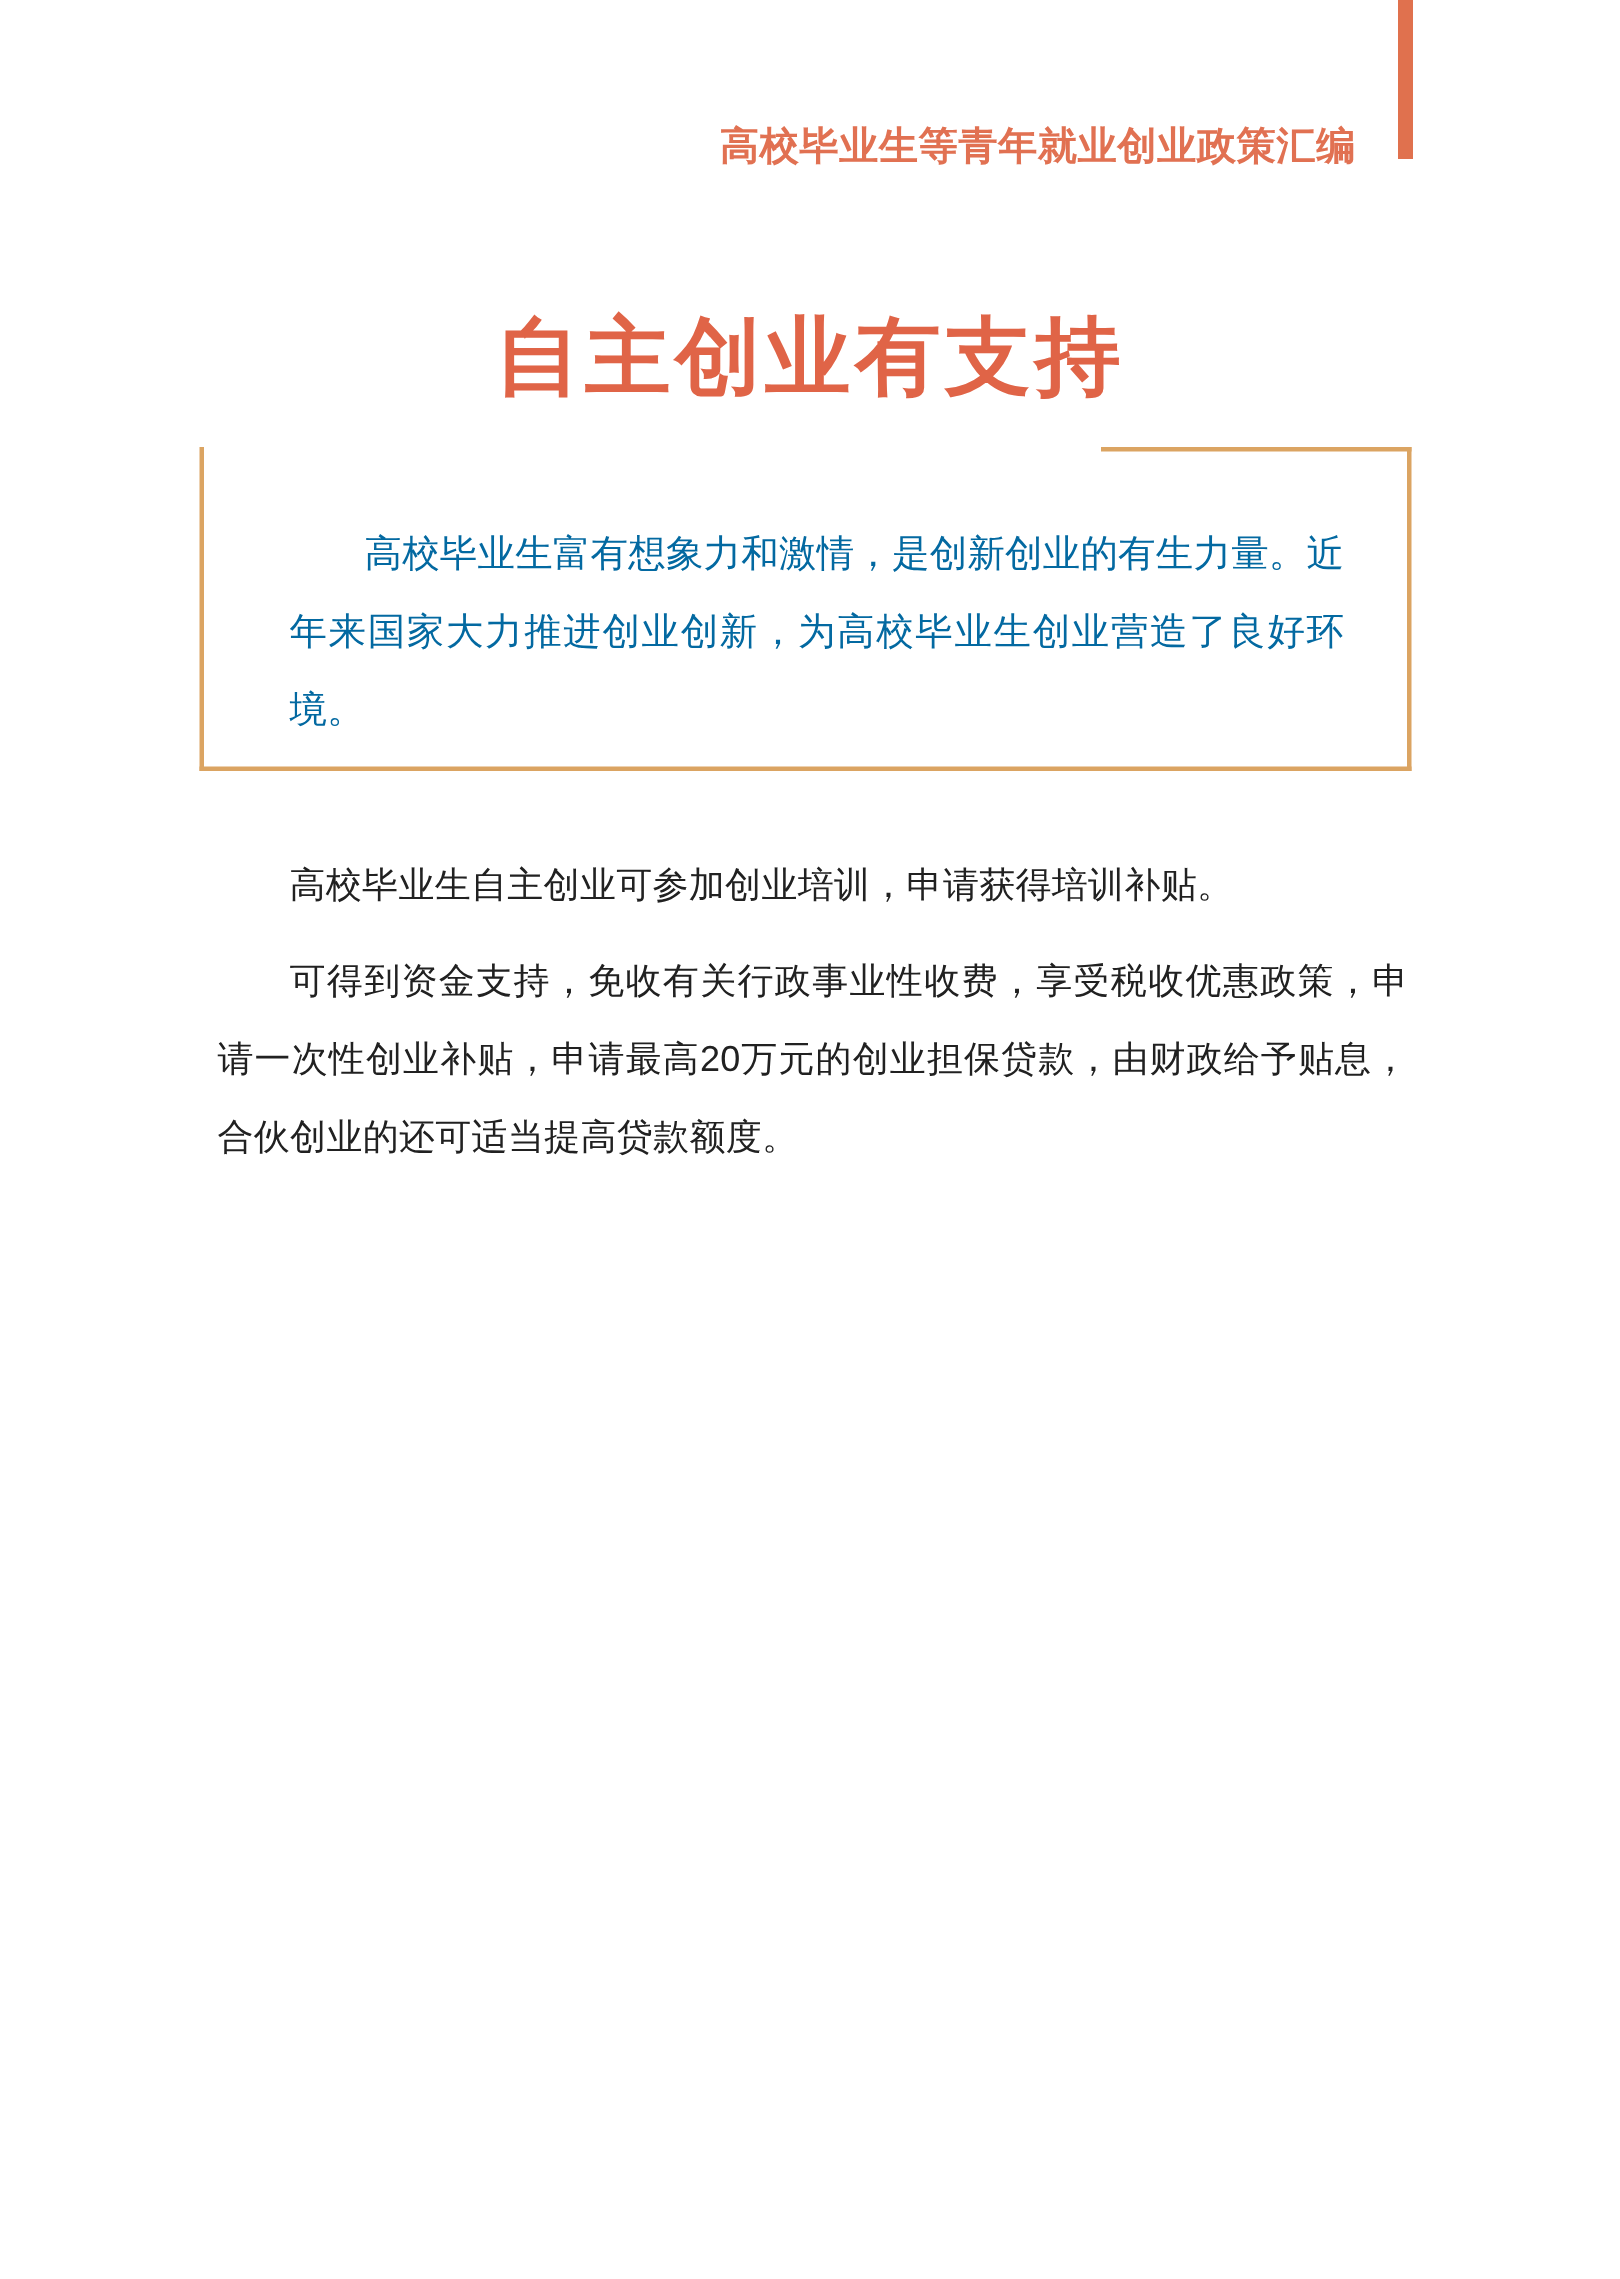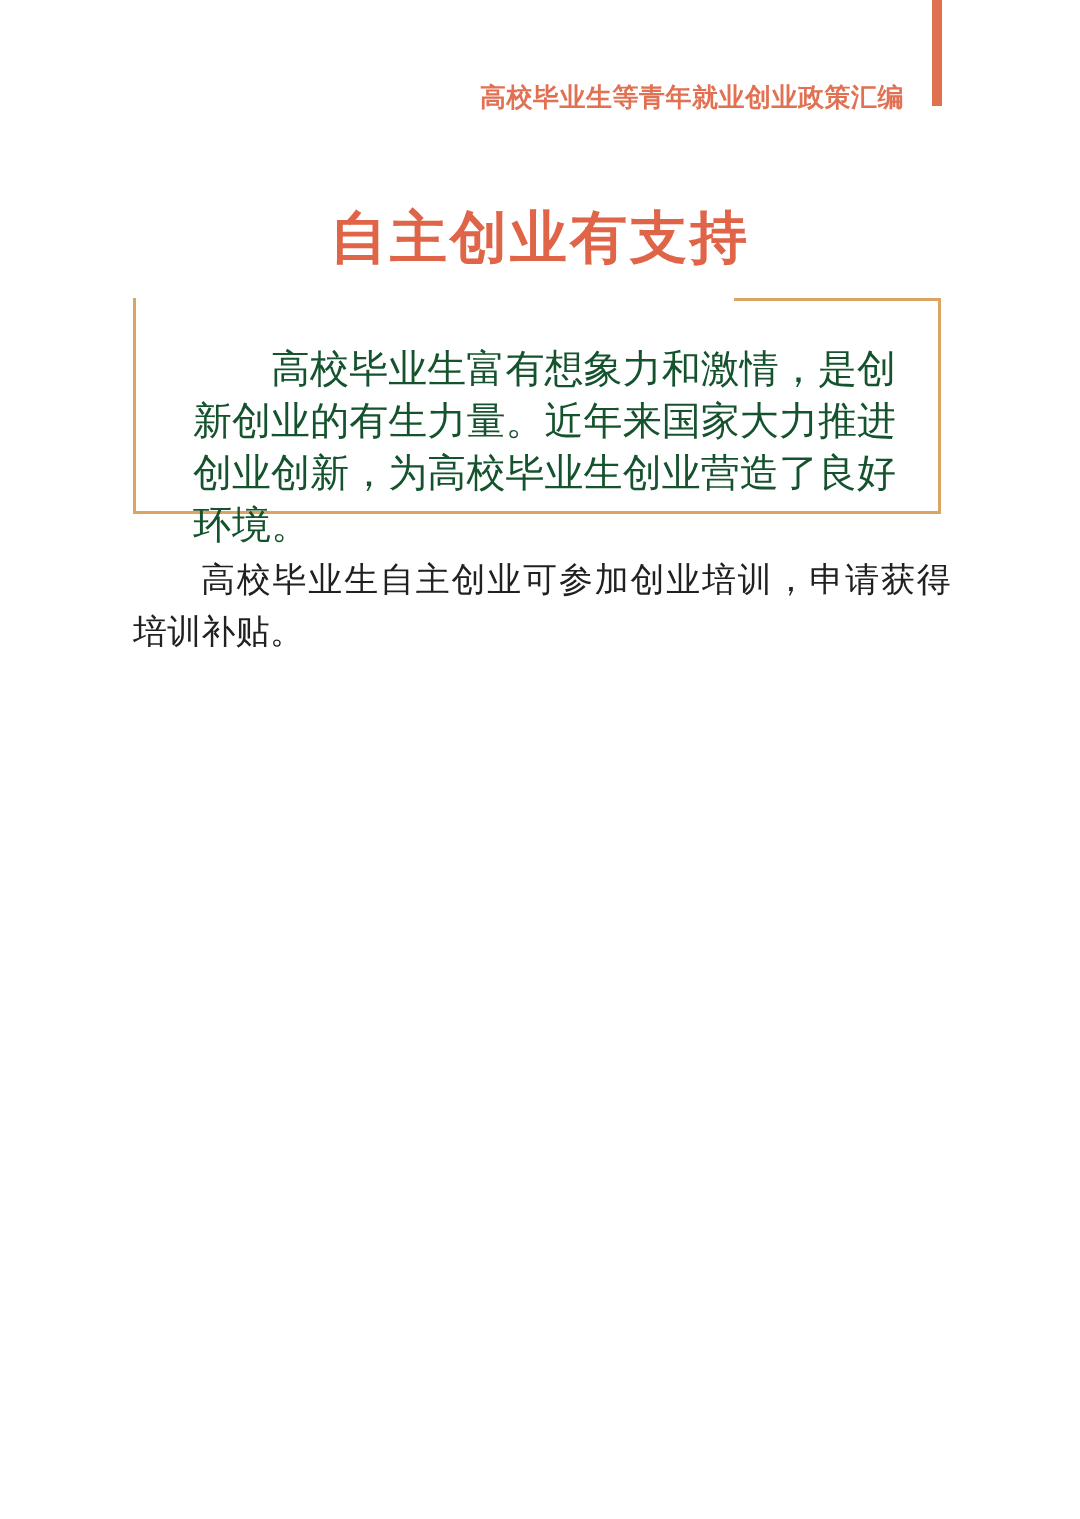--- a/index.html
+++ b/index.html
@@ -69,38 +69,38 @@
     content: "";
     position: absolute;
     top: 0;
     right: -3px;
     width: 207px;
     height: 3px;
     background: #DBA462;
   }
   .callout-text {
     margin: 0;
-    font-size: 39px;
+    font-size: 25px;
     line-height: 52px;
     text-indent: 2em;
     text-align: justify;
-    color: #14532d;
+    color: #0369a1;
     font-weight: 500;
   }
 
   
   .body-content {
     position: absolute;
     left: 133px;
     top: 553px;
     width: 818px;
   }
   .body-para {
-    margin: 0;
-    font-size: 34px;
+    margin: 12px;
+    font-size: 24px;
     line-height: 52px;
     text-indent: 2em;
     text-align: justify;
     color: #212121;
     font-weight: 500;
     letter-spacing: 0.2px;
   }
 
   
   .page-number {
@@ -122,17 +122,18 @@
   <div class="header-bar"></div>
 
   <h1 class="doc-title">自主创业有支持</h1>
 
   <div class="callout">
     <p class="callout-text">高校毕业生富有想象力和激情，是创新创业的有生力量。近年来国家大力推进创业创新，为高校毕业生创业营造了良好环境。</p>
   </div>
 
   <div class="body-content">
     <p class="body-para">高校毕业生自主创业可参加创业培训，申请获得培训补贴。</p>
+    <p class="body-para">可得到资金支持，免收有关行政事业性收费，享受税收优惠政策，申请一次性创业补贴，申请最高20万元的创业担保贷款，由财政给予贴息，合伙创业的还可适当提高贷款额度。</p>
   </div>
 
   <div class="page-number">04</div>
 
 </div>
 
 </body></html>

